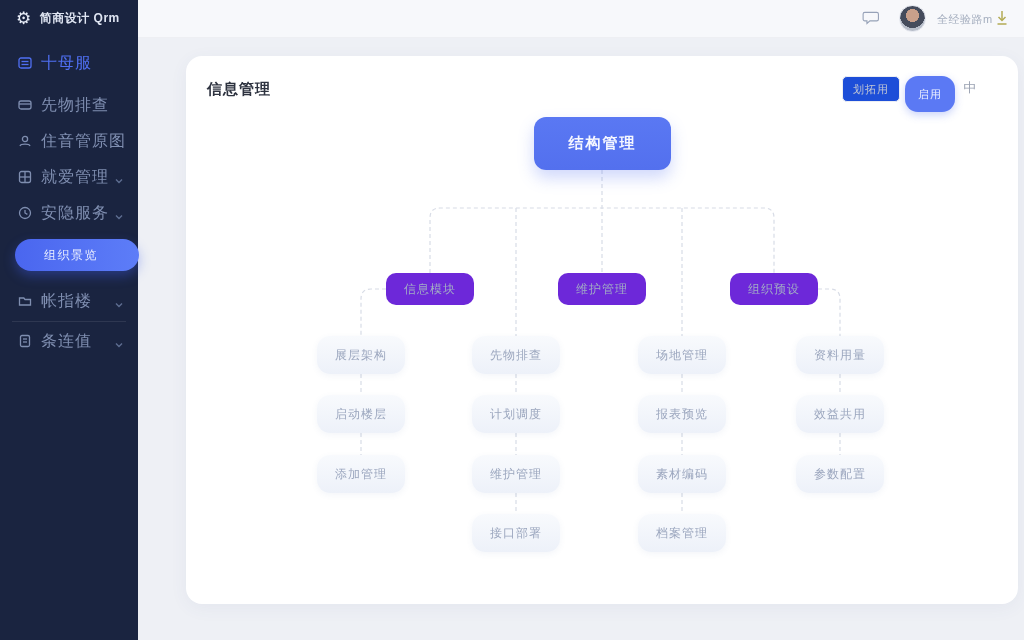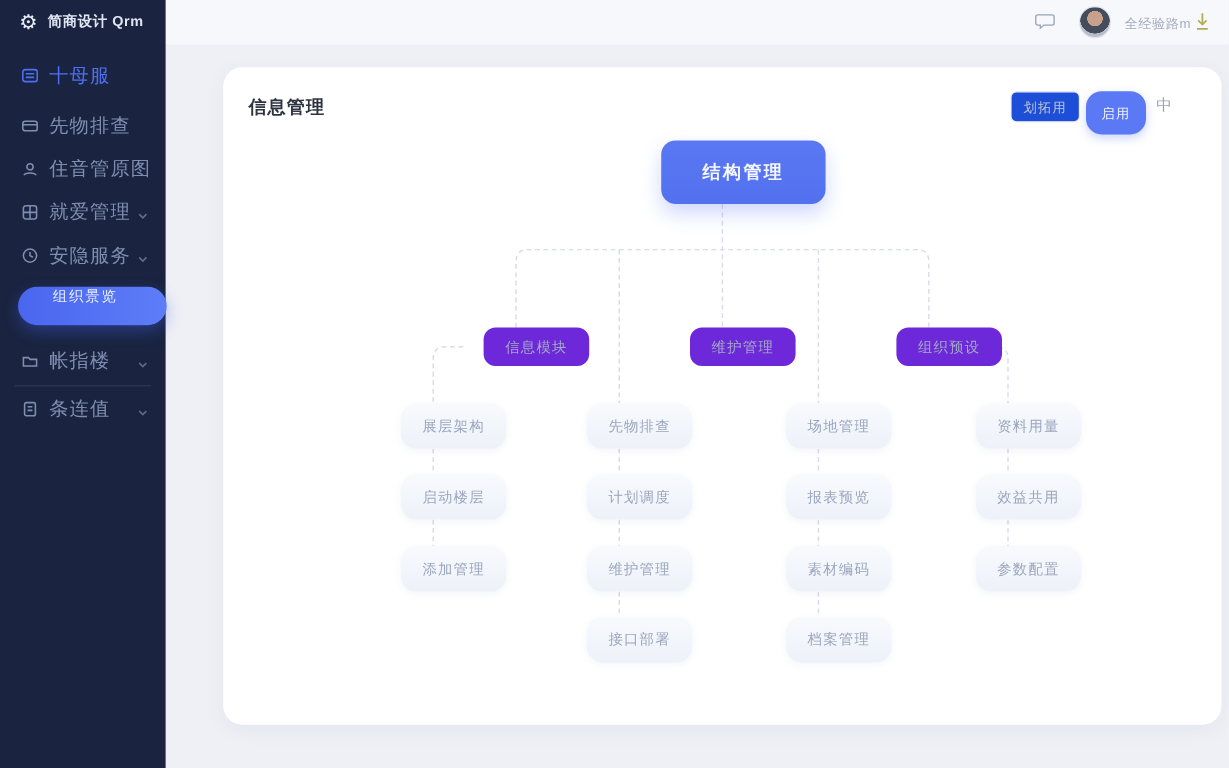--- a/index.html
+++ b/index.html
@@ -16,21 +16,21 @@
   .logo-glyph { font-size:17px; color:#e8edf8; line-height:1; }
   .side-item { position:absolute; left:0; width:138px; height:22px; display:flex; align-items:center;
                padding-left:18px; gap:9px; color:#7f8eb0; font-size:16px; letter-spacing:1px;
                cursor:pointer; }
   .side-item .lbl { white-space:nowrap; }
   .side-item .icon { width:14px; height:14px; display:inline-flex; flex:0 0 14px; }
   .side-item.accent { color:#4f6ff2; }
   .chev { position:absolute; right:14px; top:50%; transform:translateY(-50%); width:10px; height:10px; color:#5d6d90; }
   .side-pill { position:absolute; left:15px; top:239px; width:124px; height:32px; border-radius:17px;
                background:linear-gradient(90deg,#4a66ef,#5d7df8); color:#e9eeff; font-size:12px;
-               letter-spacing:1.5px; display:flex; align-items:flex-start; padding-left:29px;
+               letter-spacing:1.5px; display:flex; align-items:center; padding-left:29px;
                box-shadow:0 5px 12px rgba(62,92,235,.38); cursor:pointer; }
   .side-divider { position:absolute; left:12px; top:321px; width:114px; height:1px;
                   background:rgba(255,255,255,.09); }
 
   
   .topbar { position:absolute; left:138px; top:0; width:886px; height:38px; background:#f7f8fb;
             border-bottom:1px solid rgba(20,30,60,.04); z-index:2; }
   .chat-btn { position:absolute; left:723px; top:9px; width:20px; height:20px; color:#97a2b8; cursor:pointer; }
   .avatar { position:absolute; left:761px; top:5px; width:27px; height:27px; border-radius:50%;
             background:radial-gradient(circle at 50% 38%, #c9a08b 0 32%, #454c5c 33% 62%, #b7bdc9 63% 100%);
@@ -51,21 +51,21 @@
                  background:#5b79f4; color:#eef2ff; font-size:11px; display:flex; align-items:center;
                  justify-content:center; letter-spacing:1px; box-shadow:0 3px 8px rgba(80,110,240,.3);
                  cursor:pointer; }
   .center-tool { position:absolute; left:776px; top:23px; width:16px; height:18px; color:#9aa2b2;
                  font-size:13px; line-height:18px; text-align:center; cursor:pointer; }
 
   
   .chart { position:absolute; inset:0; }
   .connectors { position:absolute; left:0; top:0; }
   .node { position:absolute; display:flex; align-items:center; justify-content:center;
-          font-size:12px; letter-spacing:1px; cursor:pointer;margin-left:17px; }
+          font-size:12px; letter-spacing:1px; cursor:pointer; }
   .node-root { left:348px; top:61px; width:137px; height:53px; border-radius:12px;
                background:linear-gradient(180deg,#5a78f3,#5370ee); color:#f5f7ff; font-size:15px;
                font-weight:bold; letter-spacing:2px; box-shadow:0 8px 16px rgba(86,115,240,.28); }
   .node-l2 { width:88px; height:32px; top:217px; border-radius:10px; background:#6d28d9; color:#a2acc4; }
   .leaf { width:88px; height:38px; border-radius:13px;
           background:linear-gradient(180deg,#f8fafd,#edf1f9); color:#9ba6be;
           box-shadow:0 2px 6px rgba(90,110,170,.07); }
 </style>
 </head>
 <body>

